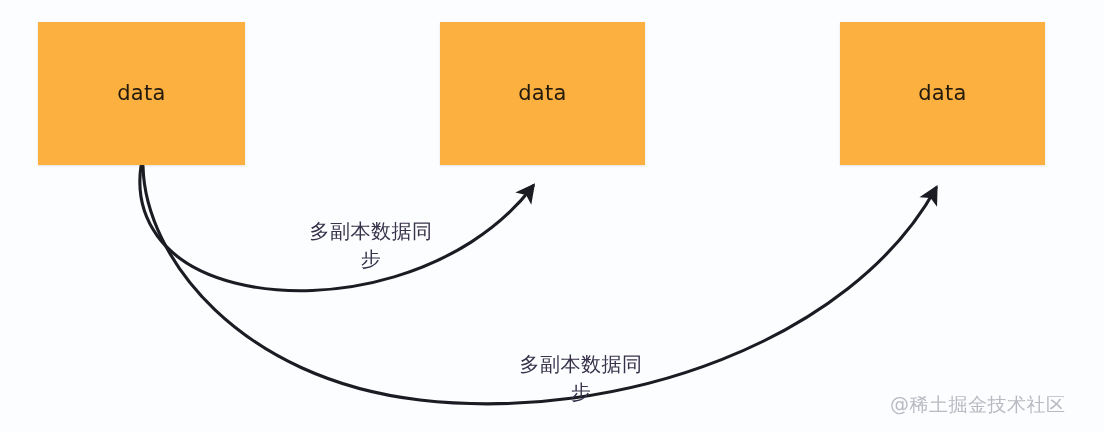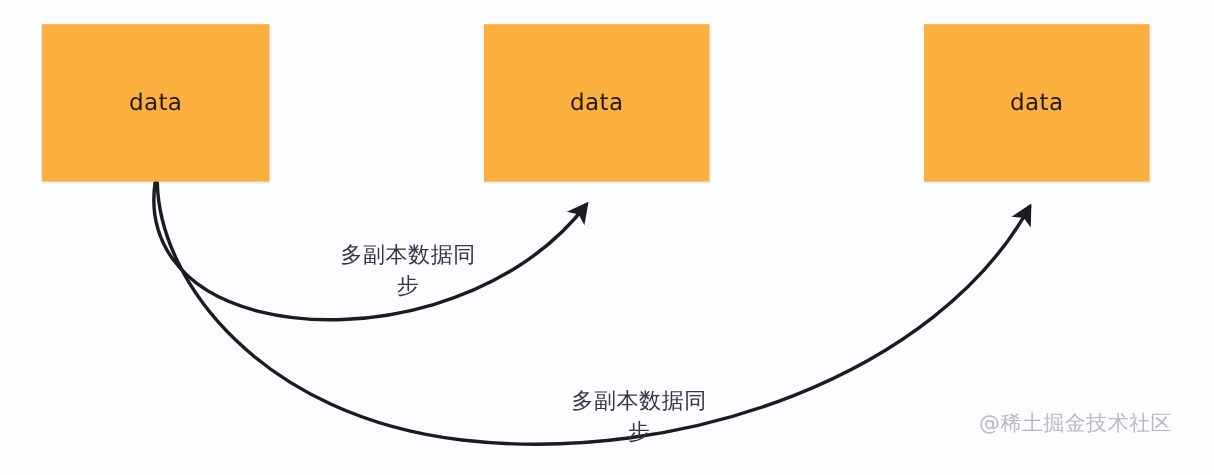--- a/index.html
+++ b/index.html
@@ -57,21 +57,21 @@
     letter-spacing: 0.5px;
     white-space: pre-line;
     margin-top: 20px;
   }
   #edge-label-1 { left: 278px; top: 198px; width: 186px; }
   #edge-label-2 { left: 488px; top: 331px; width: 186px; }
 
   #watermark {
     position: absolute;
     left: 890px;
-    top: 372px;
+    top: 392px;
     font-family: "DejaVu Sans", sans-serif;
     font-size: 19px;
     color: #b9b9c2;
     letter-spacing: 0.5px;
     white-space: nowrap;
   }
 </style>
 </head>
 <body>
 

